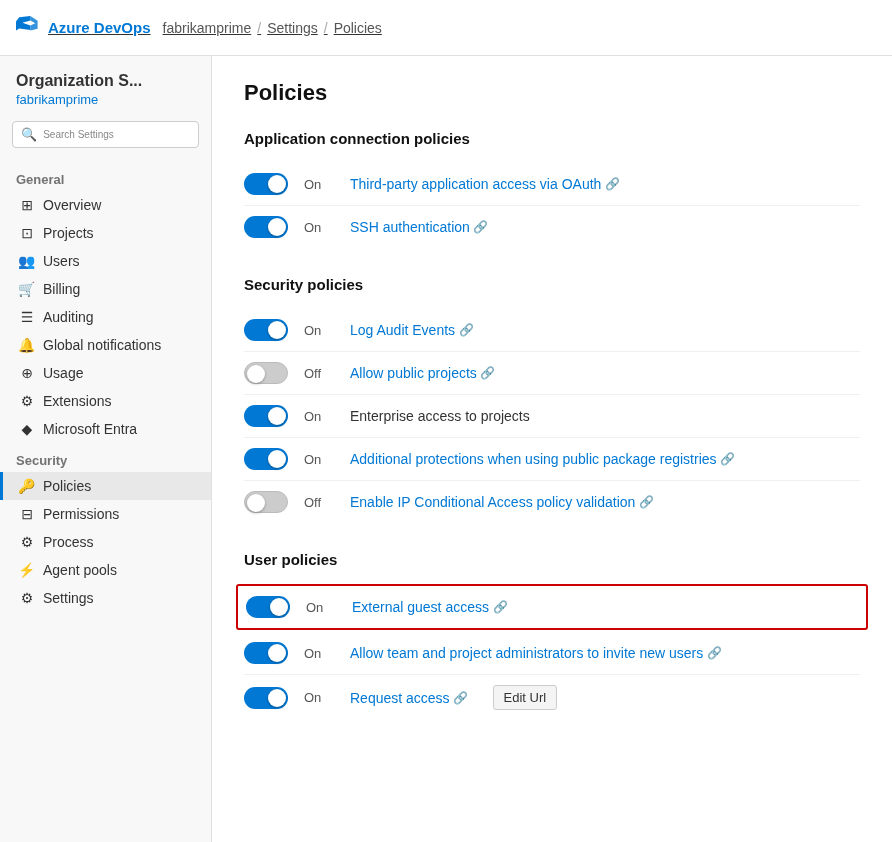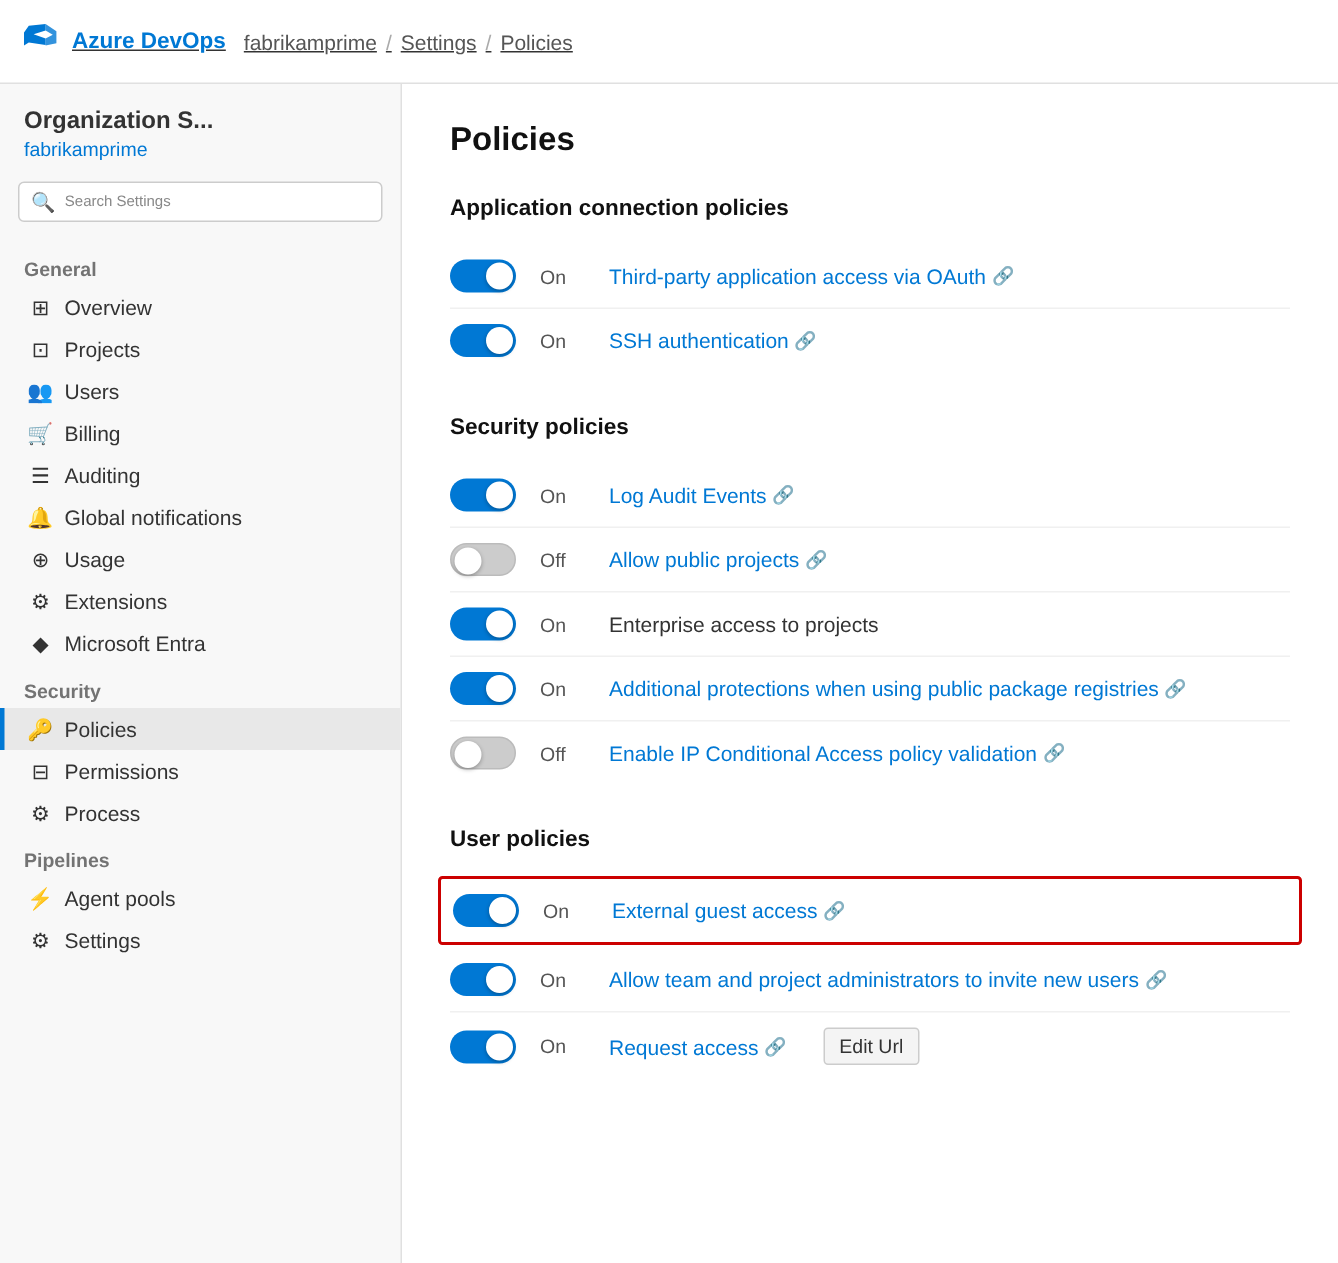--- a/index.html
+++ b/index.html
@@ -16,21 +16,21 @@
     .breadcrumb { display: flex; align-items: center; gap: 6px; color: #555; font-size: 14px; }
     .breadcrumb span { color: #555; }
     .breadcrumb .sep { color: #aaa; }
     .breadcrumb .current { color: #555; }
 
     
     .main-layout { display: flex; flex: 1; overflow: hidden; }
 
     
     .sidebar {
-      width: 268px; border-right: 1px solid #e0e0e0; background: #f8f8f8;
+      width: 212px; border-right: 1px solid #e0e0e0; background: #f8f8f8;
       overflow-y: auto; flex-shrink: 0; padding-bottom: 16px;
     }
     .sidebar-header { padding: 16px 16px 4px; }
     .sidebar-org-name { font-size: 16px; font-weight: 600; color: #333; white-space: nowrap; overflow: hidden; text-overflow: ellipsis; }
     .sidebar-org-sub { font-size: 13px; color: #0078d4; margin-top: 2px; }
     .sidebar-search {
       margin: 10px 12px 14px;
       display: flex; align-items: center; gap: 6px;
       background: #fff; border: 1px solid #ccc; border-radius: 4px;
       padding: 5px 8px; color: #666; font-size: 13px;
@@ -185,21 +185,20 @@
     <div class="sidebar-item">
       <span class="icon">⊟</span>
       <span>Permissions</span>
     </div>
 
     <div class="sidebar-item">
       <span class="icon">⚙</span>
       <span>Process</span>
     </div>
 
-    <div class="sidebar-section-title">Pipelines</div>
     <div class="sidebar-item">
       <span class="icon">⚡</span>
       <span>Agent pools</span>
     </div>
     <div class="sidebar-item">
       <span class="icon">⚙</span>
       <span>Settings</span>
     </div>
   </div>
 

